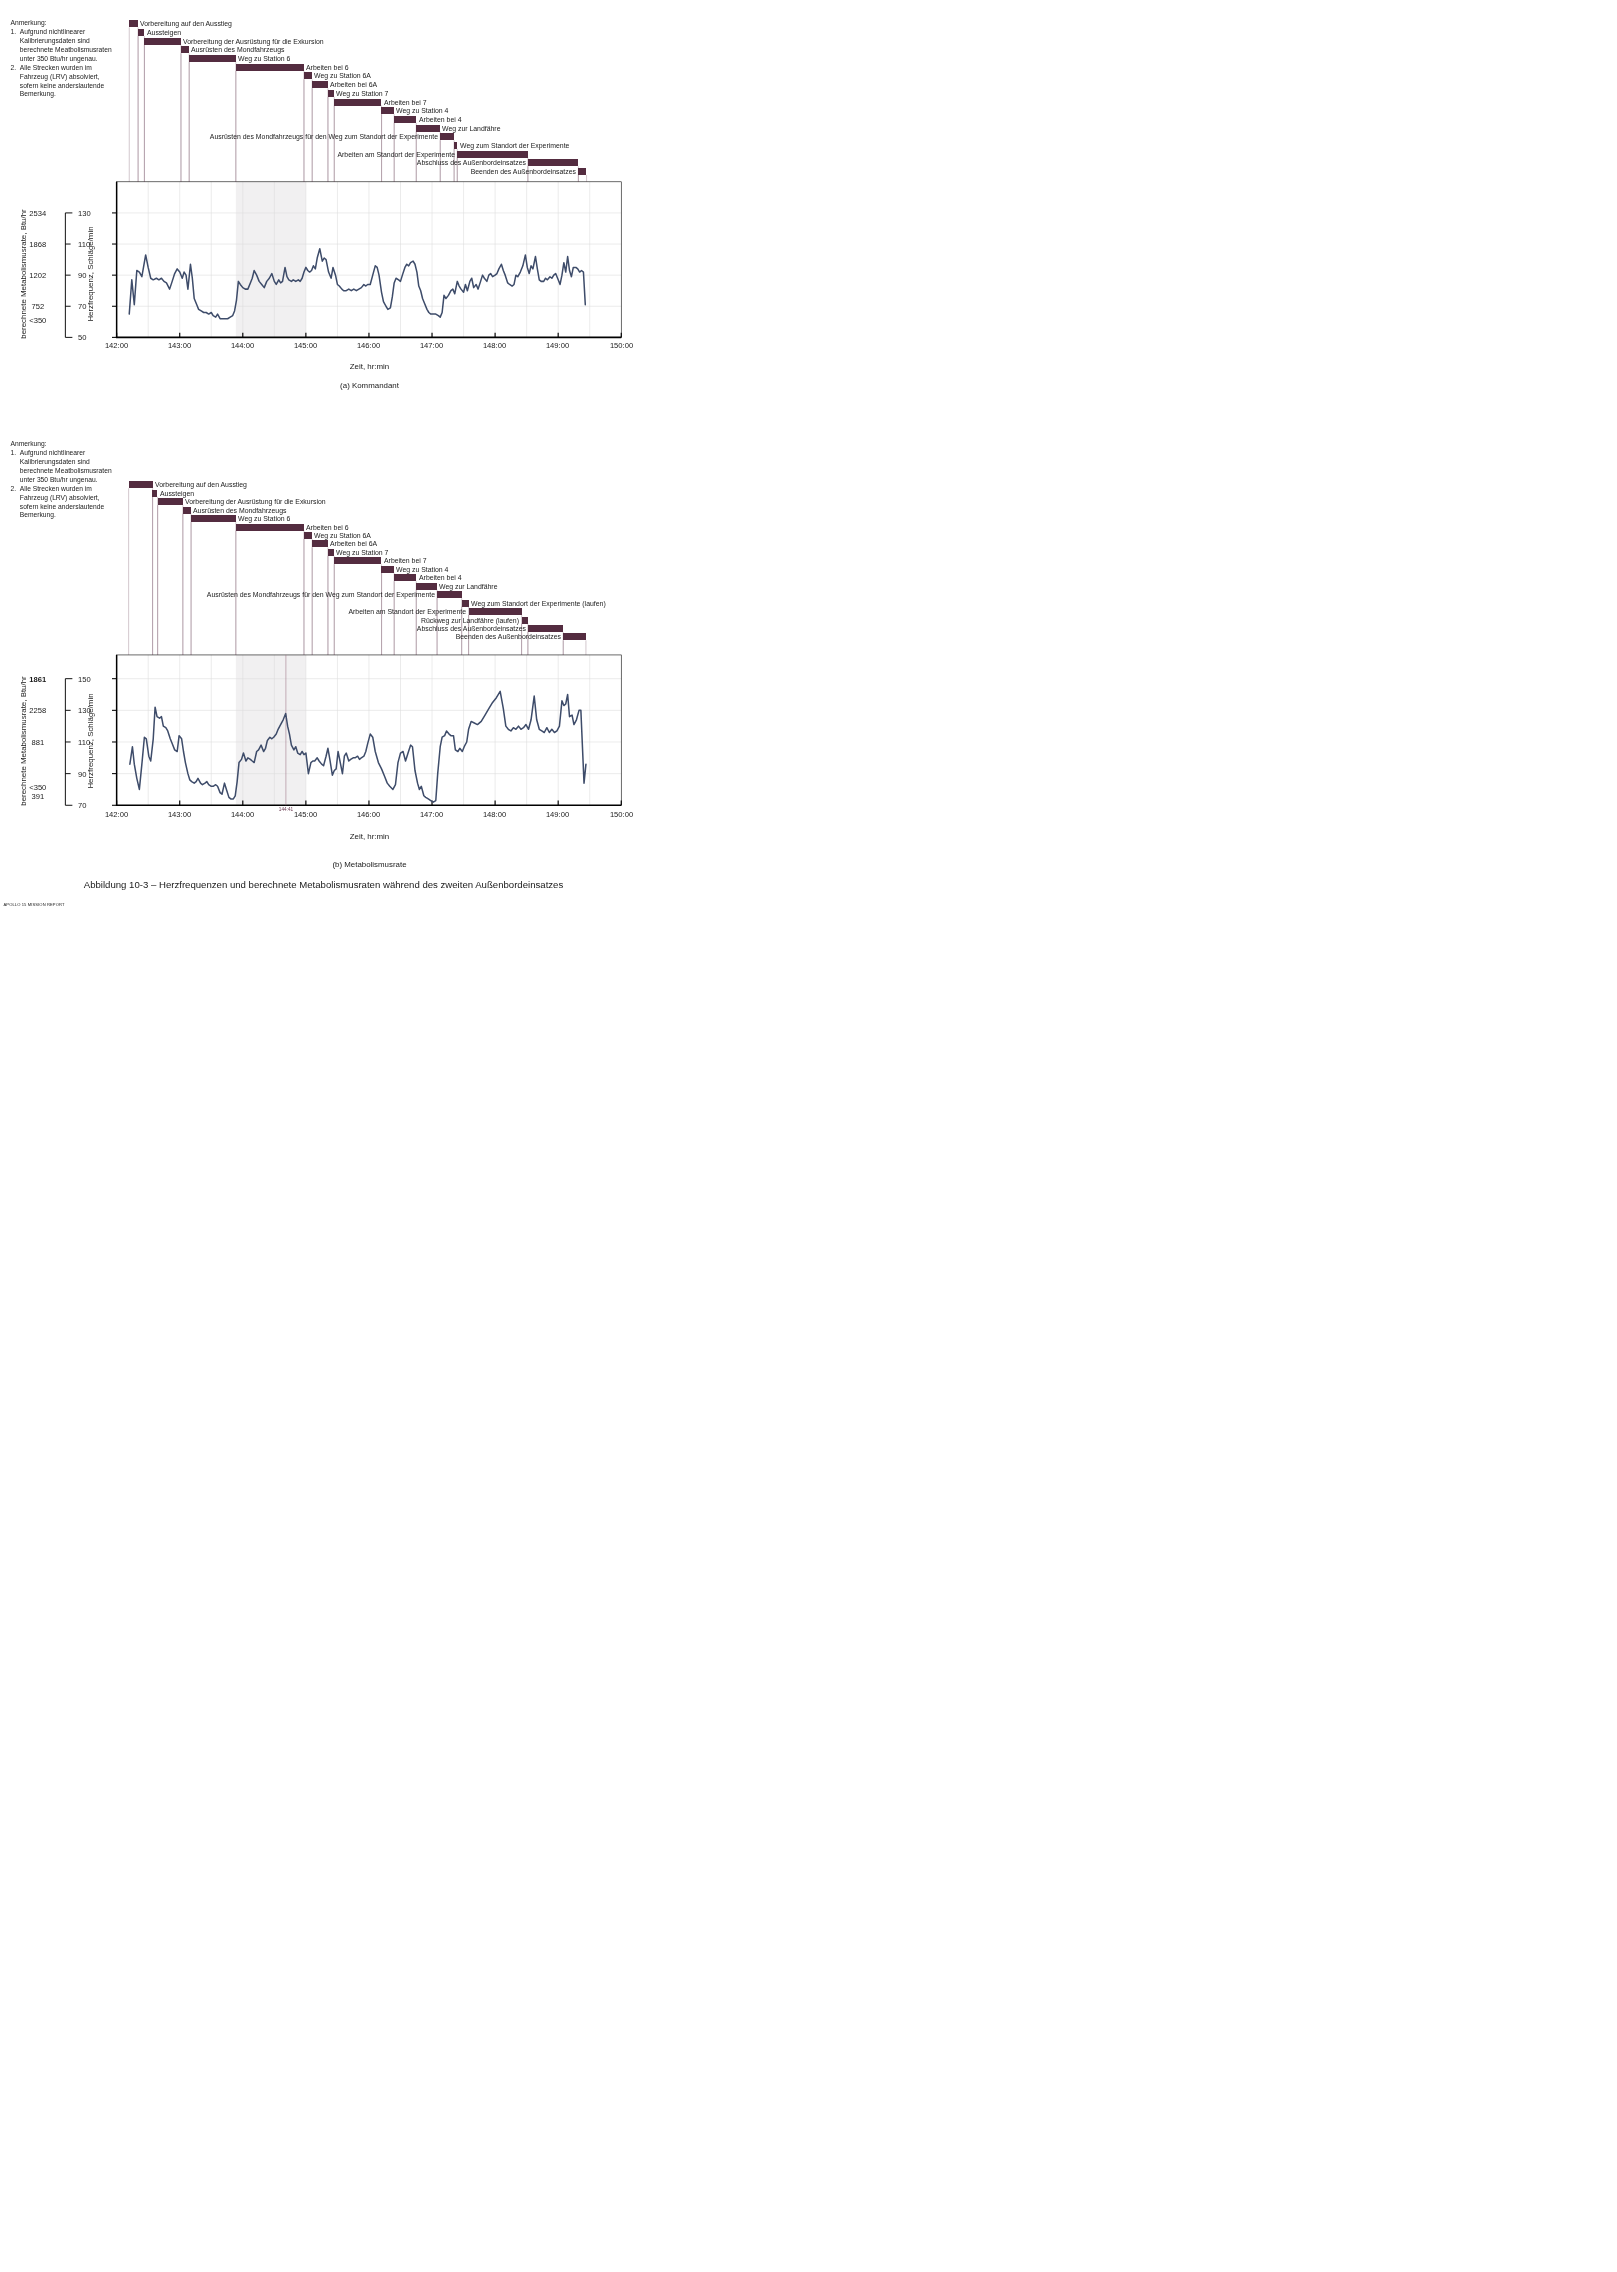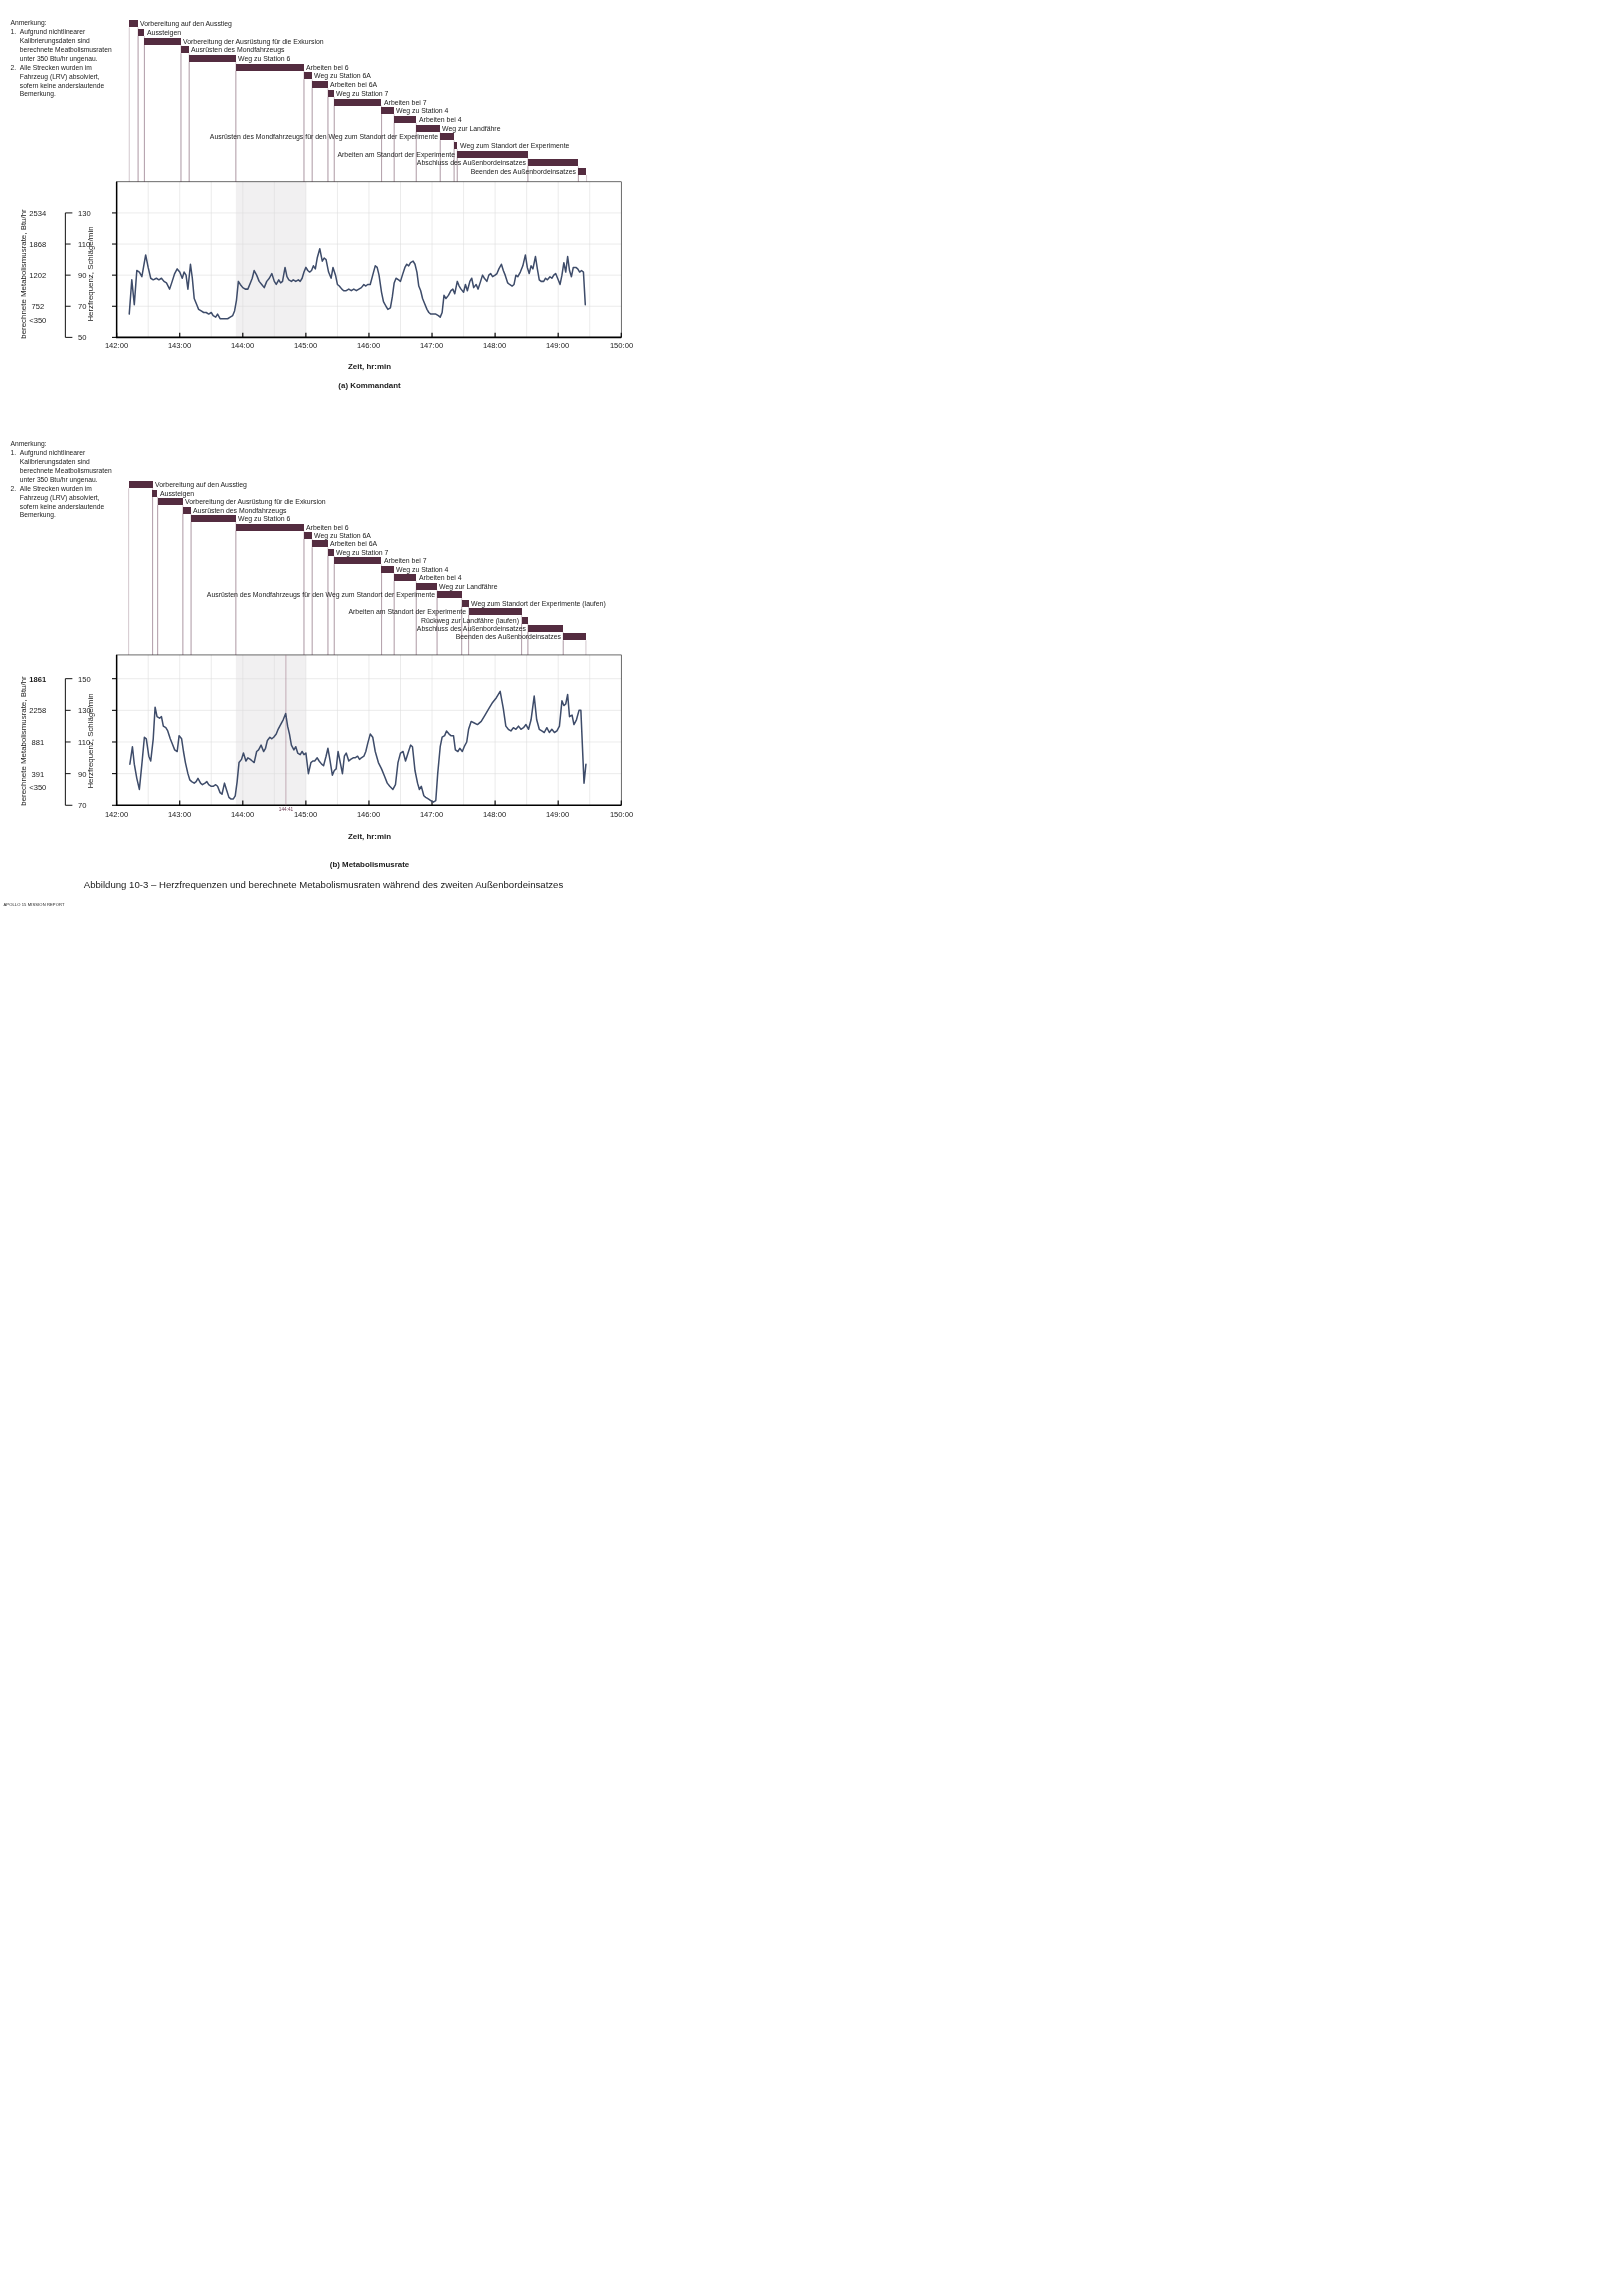--- a/index.html
+++ b/index.html
@@ -11,21 +11,21 @@
   .note-item{display:flex;}
   .note-num{width:9.3px;flex:0 0 9.3px;}
   .note-text{flex:1;}
   .gantt-bar{position:absolute;height:7px;z-index:2;}
   .gantt-label{position:absolute;height:7px;line-height:7.3px;font-size:6.9px;white-space:nowrap;z-index:3;}
   .tick-label{position:absolute;font-size:7.6px;white-space:nowrap;z-index:2;}
   .xtick{width:37px;text-align:center;}
   .ytick{width:34px;}
   .mettick{width:43px;text-align:center;}
   .rot-title{position:absolute;font-size:7.9px;white-space:nowrap;transform:translate(-50%,-50%) rotate(-90deg);z-index:2;}
-  .center-label{position:absolute;left:117px;width:505px;text-align:center;font-size:7.9px;z-index:2;font-weight:bold;}
+  .center-label{position:absolute;left:117px;width:505px;text-align:center;font-size:7.9px;z-index:2;}
   .fig-caption{position:absolute;left:0;width:647px;text-align:center;font-size:9.6px;z-index:2;}
   .footer{position:absolute;left:3.5px;font-size:4.1px;letter-spacing:0.1px;z-index:2;}
   .refline-label{position:absolute;font-size:4.7px;z-index:2;transform:translateX(-50%);}
 </style>
 </head>
 <body>
 
 <div class="page">
   <svg id="plot-svg" width="647" height="909" viewBox="0 0 1110 1560">
       <g>
@@ -330,21 +330,21 @@
       <div class="tick-label xtick" style="left: 539px; top: 810px;">149:00</div>
       <div class="tick-label xtick" style="left: 603px; top: 810px;">150:00</div>
       <div class="tick-label ytick" style="left: 78px; top: 675px;">150</div>
       <div class="tick-label ytick" style="left: 78px; top: 706px;">130</div>
       <div class="tick-label ytick" style="left: 78px; top: 738px;">110</div>
       <div class="tick-label ytick" style="left: 78px; top: 770px;">90</div>
       <div class="tick-label ytick" style="left: 78px; top: 801px;">70</div>
       <div class="tick-label mettick" style="left: 16.3px; top: 675px; font-weight: bold;">1861</div>
       <div class="tick-label mettick" style="left: 16.3px; top: 706px;">2258</div>
       <div class="tick-label mettick" style="left: 16.3px; top: 738px;">881</div>
-      <div class="tick-label mettick" style="left: 16.3px; top: 770px;">391</div>
+      <div class="tick-label mettick" style="left: 16.3px; top: 792px;">391</div>
       <div class="tick-label mettick" style="left: 16.3px; top: 783px;">&lt;350</div>
       <div class="refline-label" style="left: 286px; top: 807px; color: rgb(107, 58, 82);">144:41</div>
     </div>
 
   <div class="rot-title" style="left:23px;top:274px">berechnete Metabolismusrate, Btu/hr</div>
   <div class="rot-title" style="left:90px;top:274px">Herzfrequenz, Schläge/min</div>
   <div class="rot-title" style="left:23px;top:741px">berechnete Metabolismusrate, Btu/hr</div>
   <div class="rot-title" style="left:90px;top:741px">Herzfrequenz, Schläge/min</div>
 
   <div class="center-label" style="top:362px">Zeit, hr:min</div>

